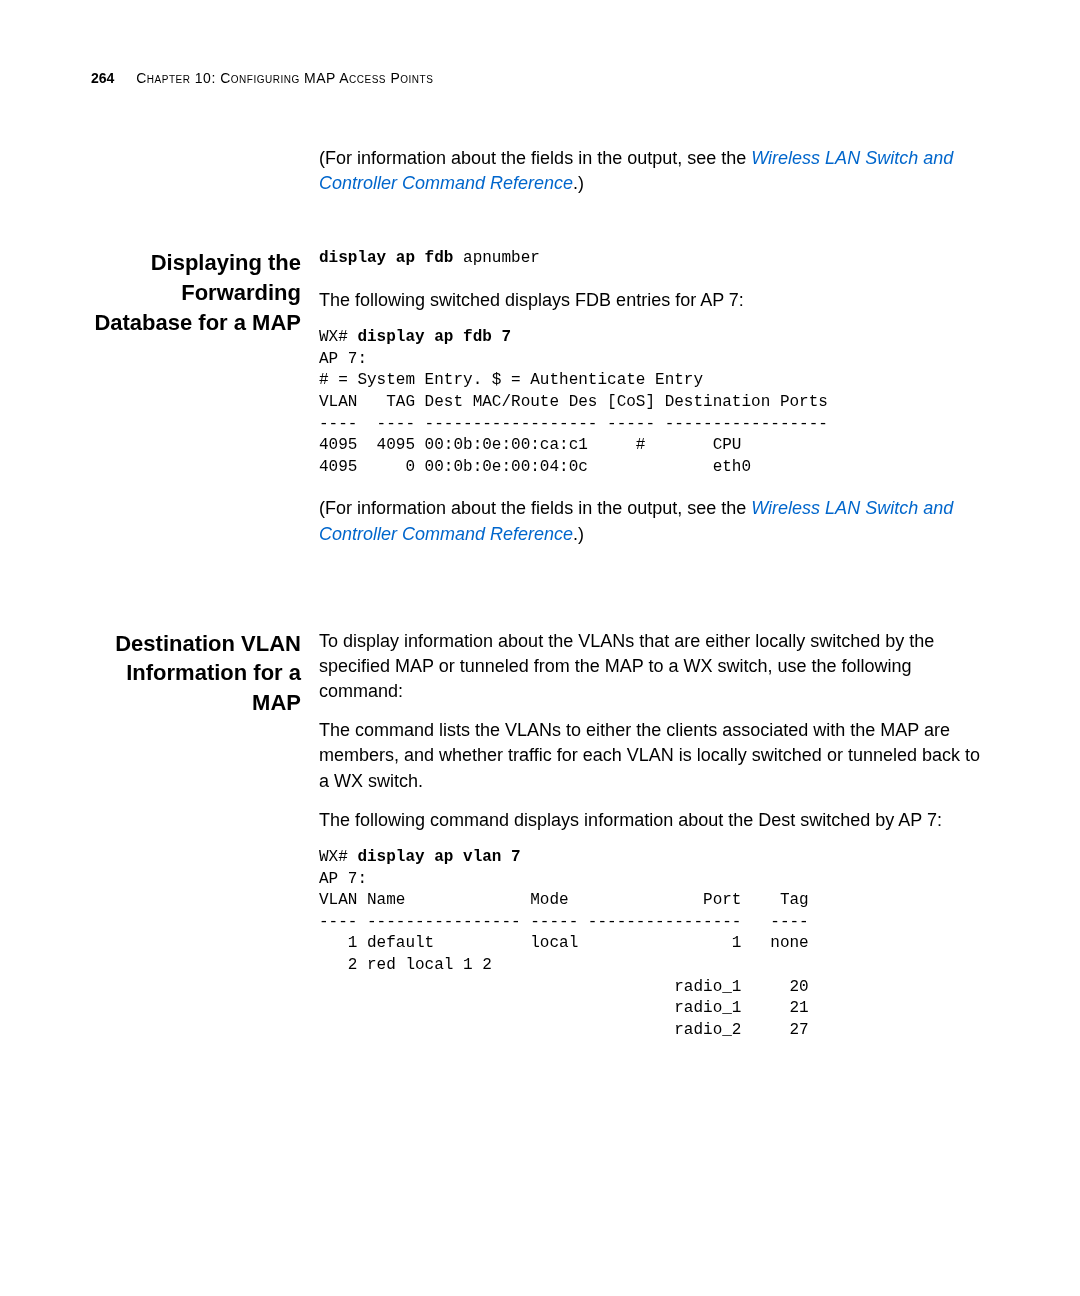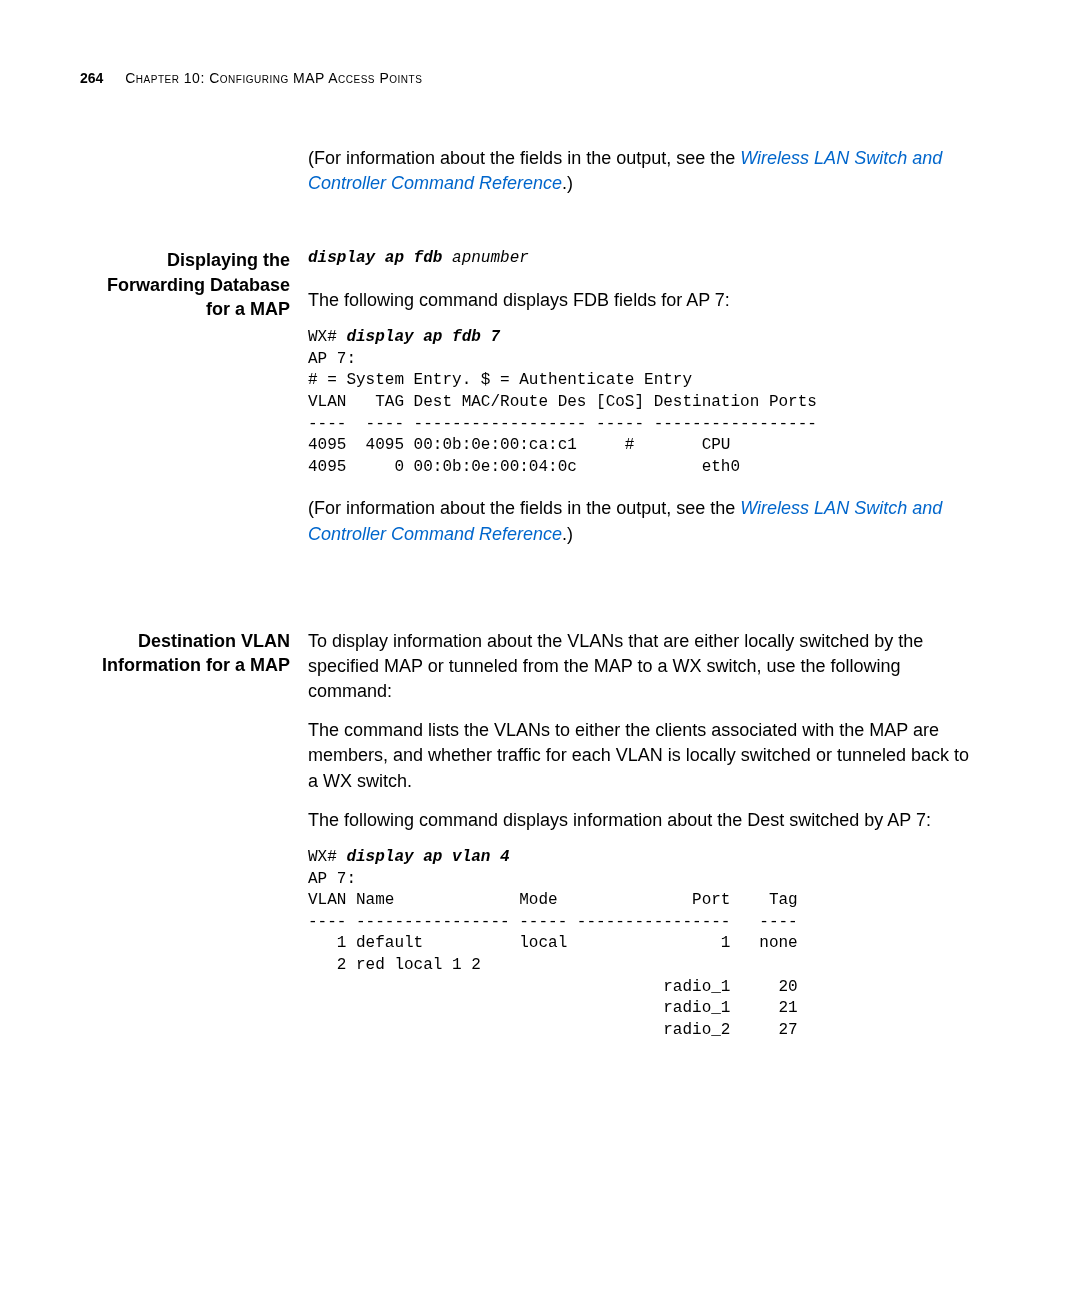--- a/index.html
+++ b/index.html
@@ -4,21 +4,22 @@
 <style>
   body {
     margin: 0;
     padding: 0;
     background: #fff;
     font-family: "Segoe UI", "Helvetica Neue", Arial, sans-serif;
     color: #000;
     width: 1080px;
   }
   .page {
-    padding: 70px 100px 60px 80px;
+    padding: 70px 100px 60px 48px;
+    margin-left: 43px;
   }
   .running-header {
     font-size: 14px;
     margin-bottom: 60px;
   }
   .page-number {
     font-weight: bold;
   }
   .chapter-label {
     font-variant: small-caps;
@@ -27,44 +28,42 @@
   }
   .content-row {
     display: flex;
     margin-bottom: 18px;
   }
   .margin-col {
     flex: 0 0 210px;
     text-align: right;
     padding-right: 18px;
     font-weight: bold;
-    font-size: 18px;
+    font-size: 22px;
     line-height: 1.35;
   }
   .body-col {
     flex: 1;
     font-size: 18px;
     line-height: 1.4;
   }
   .body-text {
     margin-bottom: 14px;
   }
   .code-block {
     font-family: "Courier New", Courier, monospace;
     font-size: 16px;
     white-space: pre;
     line-height: 1.35;
     margin-bottom: 18px;
   }
   .code-inline-bold {
     font-weight: bold;
-    font-style: italic;
   }
   .code-inline-italic {
-    font-style: italic;
   }
   a.ref-link {
     color: #0066cc;
     font-style: italic;
     text-decoration: none;
   }
   .section-gap {
     height: 50px;
   }
 </style>
@@ -86,21 +85,21 @@
       </div>
     </div>
   </div>
 
   <div style="height:20px"></div>
 
   <div class="content-row">
     <div class="margin-col">Displaying the Forwarding Database for a MAP</div>
     <div class="body-col">
       <div class="code-block"><span class="code-inline-bold">display ap fdb </span><span class="code-inline-italic">apnumber</span></div>
-      <div class="body-text">The following command displays FDB fields for AP 7:</div>
+      <div class="body-text">The following switched displays FDB entries for AP 7:</div>
       <div class="code-block"><span>WX# </span><span class="code-inline-bold">display ap fdb 7</span>
 <span>AP 7:
 # = System Entry. $ = Authenticate Entry
 VLAN   TAG Dest MAC/Route Des [CoS] Destination Ports
 ----  ---- ------------------ ----- -----------------
 4095  4095 00:0b:0e:00:ca:c1     #       CPU
 4095     0 00:0b:0e:00:04:0c             eth0</span></div>
       <div class="body-text">
         <span>(For information about the fields in the output, see the </span><a href="#" class="ref-link">Wireless LAN Switch and Controller Command Reference</a><span>.)</span>
       </div>
@@ -108,21 +107,21 @@
   </div>
 
   <div class="section-gap"></div>
 
   <div class="content-row">
     <div class="margin-col">Destination VLAN Information for a MAP</div>
     <div class="body-col">
       <div class="body-text">To display information about the VLANs that are either locally switched by the specified MAP or tunneled from the MAP to a WX switch, use the following command:</div>
       <div class="body-text">The command lists the VLANs to either the clients associated with the MAP are members, and whether traffic for each VLAN is locally switched or tunneled back to a WX switch.</div>
       <div class="body-text">The following command displays information about the Dest switched by AP 7:</div>
-      <div class="code-block"><span>WX# </span><span class="code-inline-bold">display ap vlan 4</span>
+      <div class="code-block"><span>WX# </span><span class="code-inline-bold">display ap vlan 7</span>
 <span>AP 7:
 VLAN Name             Mode              Port    Tag
 ---- ---------------- ----- ----------------   ----
    1 default          local                1   none
    2 red local 1 2
                                      radio_1     20
                                      radio_1     21
                                      radio_2     27</span></div>
     </div>
   </div>

